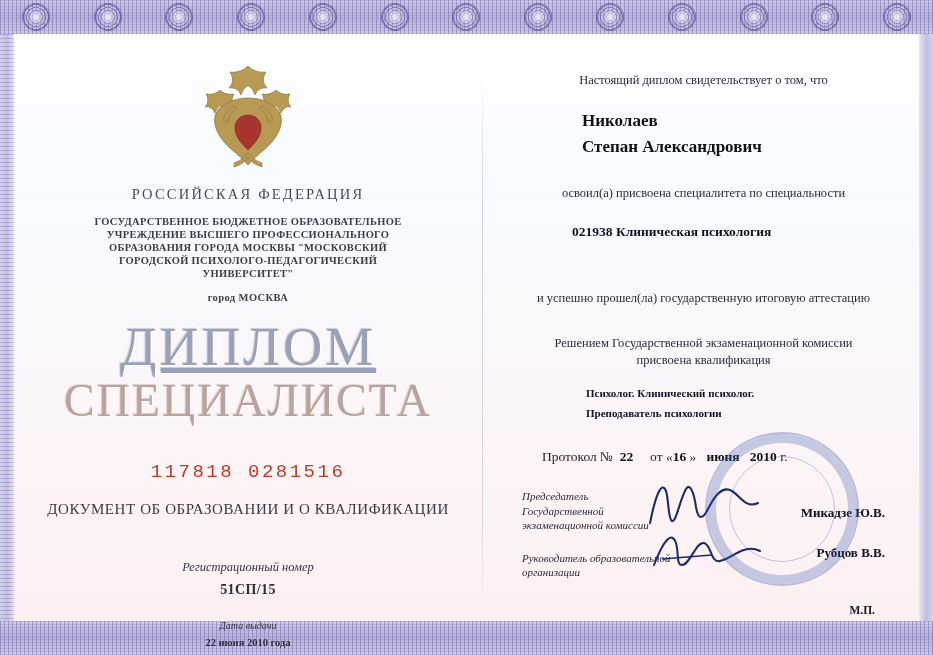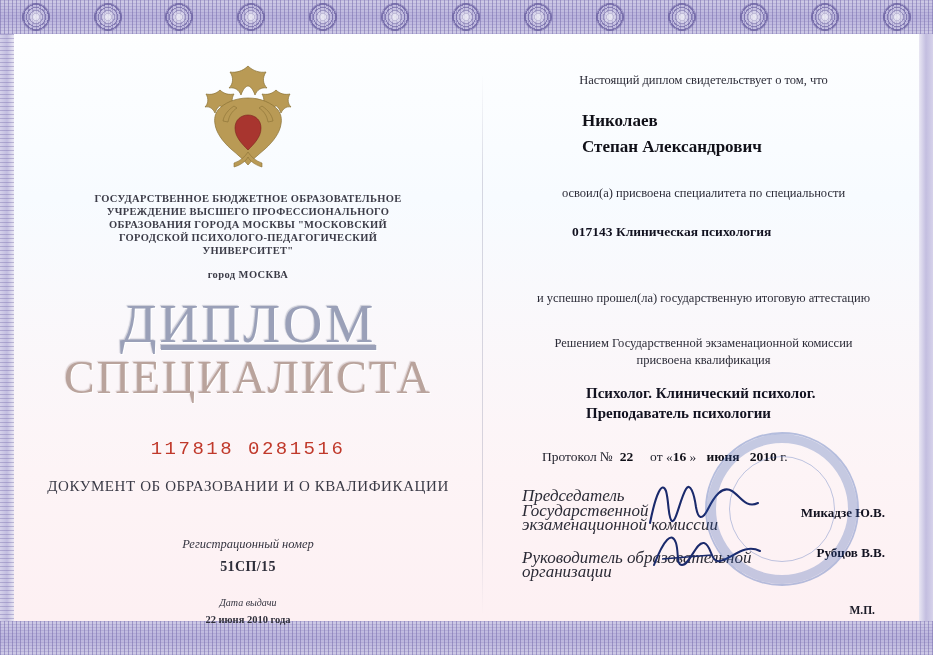--- a/index.html
+++ b/index.html
@@ -211,21 +211,21 @@
   .gap-14 { height: 14px; }
   .gap-28 { height: 28px; }
   .r-spec {
     font-size: 13.5px;
     font-weight: bold;
     color: #121220;
     text-align: left;
     margin-left: 50px;
   }
   .r-qual {
-    font-size: 15px;
+    font-size: 11px;
     font-weight: bold;
     color: #121220;
     text-align: left;
     margin-left: 64px;
     line-height: 20px;
   }
   .protocol-row {
     margin-top: 26px;
     display: flex;
     align-items: baseline;
@@ -240,21 +240,21 @@
     color: #101018;
   }
   .signatures {
     margin-top: 24px;
     display: flex;
     justify-content: space-between;
     position: relative;
   }
   .sig-left {
     text-align: left;
-    font-size: 17px;
+    font-size: 11px;
     font-style: italic;
     color: #2b2b36;
     line-height: 14.5px;
   }
   .sig-block2 { margin-top: 18px; }
   .sig-right {
     text-align: right;
     font-size: 13px;
     font-weight: bold;
     color: #121220;
@@ -338,20 +338,21 @@
             <path d="M54 55 c-7 0 -13 5 -13 13 c0 9 7 16 13 22 c6 -6 13 -13 13 -22 c0 -8 -6 -13 -13 -13 z"></path>
           </g>
           <g fill="#b99a55" stroke="#8a7135" stroke-width="0.6">
             <path d="M40 46 c-6 4 -10 9 -11 15 l5 1 c1 -6 4 -11 9 -14 z"></path>
             <path d="M68 46 c6 4 10 9 11 15 l-5 1 c-1 -6 -4 -11 -9 -14 z"></path>
             <path d="M54 92 c-3 5 -8 9 -14 11 l0 4 c7 -2 12 -6 14 -10 c2 4 7 8 14 10 l0 -4 c-6 -2 -11 -6 -14 -11 z"></path>
           </g>
         </svg>
       </div>
 
+      <div class="country">РОССИЙСКАЯ ФЕДЕРАЦИЯ</div>
       <div class="institution">ГОСУДАРСТВЕННОЕ БЮДЖЕТНОЕ ОБРАЗОВАТЕЛЬНОЕ УЧРЕЖДЕНИЕ ВЫСШЕГО ПРОФЕССИОНАЛЬНОГО ОБРАЗОВАНИЯ ГОРОДА МОСКВЫ "МОСКОВСКИЙ ГОРОДСКОЙ ПСИХОЛОГО-ПЕДАГОГИЧЕСКИЙ УНИВЕРСИТЕТ"</div>
       <div class="city">город МОСКВА</div>
 
       <div class="title-main">ДИПЛОМ</div>
       <div class="title-sub">СПЕЦИАЛИСТА</div>
 
       <div class="serial">117818 0281516</div>
       <div class="doc-kind">ДОКУМЕНТ ОБ ОБРАЗОВАНИИ И О КВАЛИФИКАЦИИ</div>
 
       <div class="reg-label">Регистрационный номер</div>
@@ -366,21 +367,21 @@
       <div class="r-line">Настоящий диплом свидетельствует о том, что</div>
       <div class="gap-22"></div>
 
       <div class="r-name">Николаев</div>
       <div class="r-name second">Степан Александрович</div>
 
       <div class="gap-28"></div>
       <div class="r-line">освоил(а) присвоена специалитета по специальности</div>
 
       <div class="gap-22"></div>
-      <div class="r-spec">017143  Клиническая психология</div>
+      <div class="r-spec">021938  Клиническая психология</div>
 
       <div class="gap-28"></div>
       <div class="gap-22"></div>
       <div class="r-line">и успешно прошел(ла) государственную итоговую аттестацию</div>
 
       <div class="gap-28"></div>
       <div class="r-line">Решением Государственной экзаменационной комиссии</div>
       <div class="r-line">присвоена квалификация</div>
 
       <div class="gap-14"></div>

